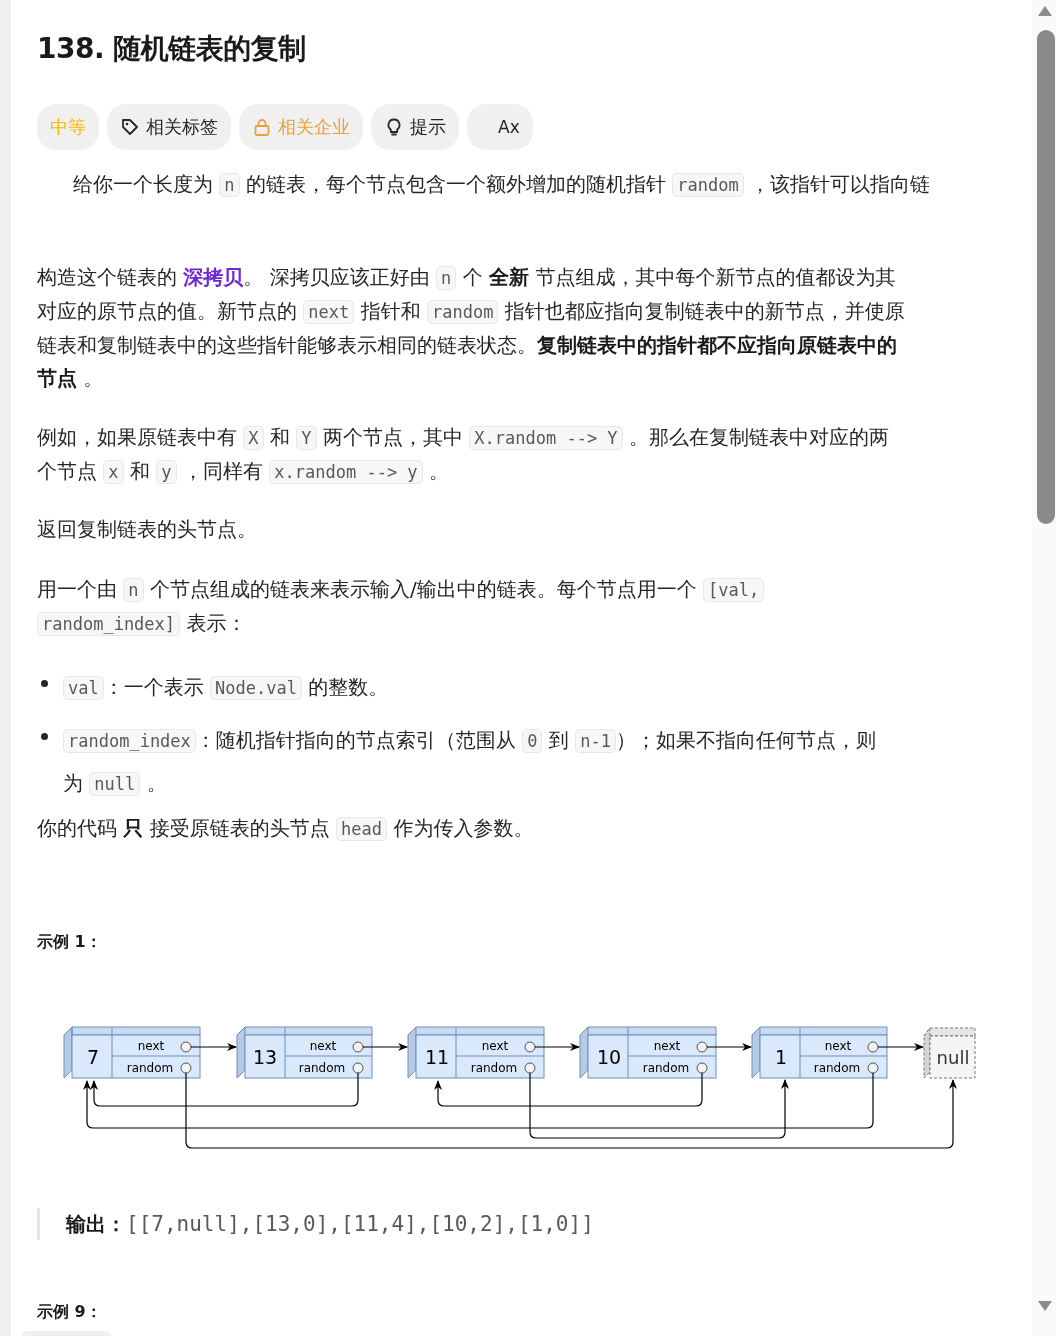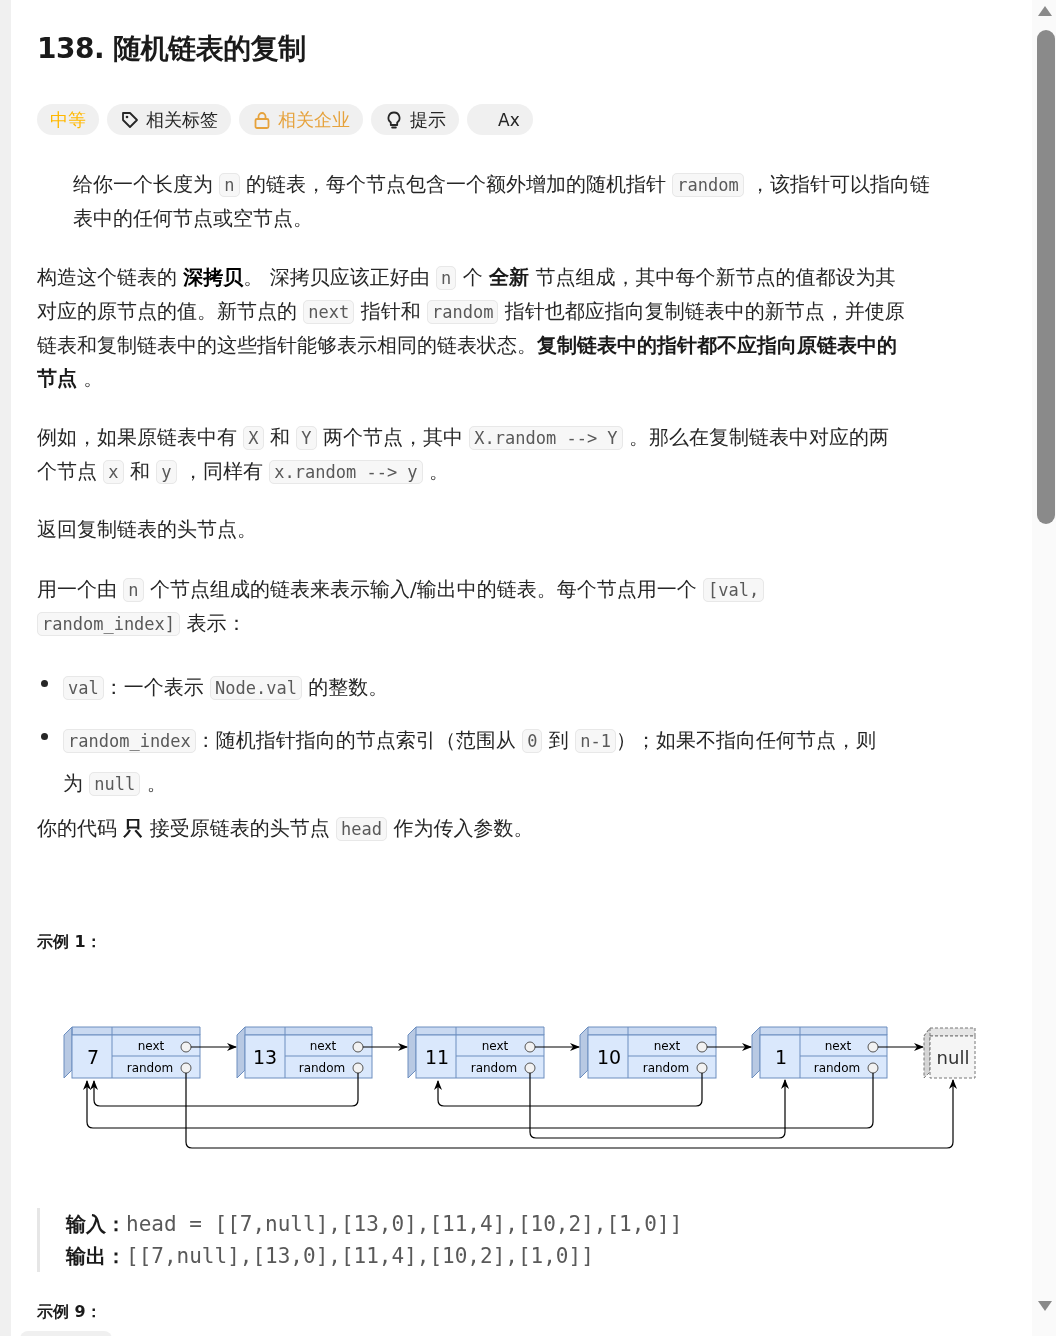--- a/index.html
+++ b/index.html
@@ -2,27 +2,27 @@
 <html><head>
 <meta charset="utf-8">
 <style>
   * { box-sizing: border-box; margin: 0; padding: 0; }
   html, body { width: 1056px; height: 1336px; overflow: hidden; background: #ffffff; }
   body { font-family: "DejaVu Sans", "Liberation Sans", sans-serif; color: #262626; position: relative; }
   .left-strip { position: absolute; left: 0; top: 0; width: 11px; height: 1336px; background: #f0f0f0; }
   .content { position: absolute; left: 37px; top: 0; width: 968px; }
   .title { position: absolute; top: 30px; left: 0; font-size: 28px; font-weight: bold; color: #1a1a1a; letter-spacing: -0.5px; white-space: nowrap; }
   .tags { position: absolute; top: 104px; left: 0; display: flex; gap: 8px; }
-  .tag { height: 31px; border-radius: 19px; background: #f0f0f0; display: flex; align-items: center; padding: 0 13px; font-size: 18px; color: #262626; white-space: nowrap; cursor: pointer; }
+  .tag { height: 46px; border-radius: 19px; background: #f0f0f0; display: flex; align-items: center; padding: 0 13px; font-size: 18px; color: #262626; white-space: nowrap; cursor: pointer; }
   .tag .ic { display: inline-flex; margin-right: 6px; }
   .tag.diff { color: #ffb800; }
   .tag.company { color: #e6a23c; }
   .p { position: absolute; left: 0; font-size: 20px; line-height: 33px; color: #262626; width: 968px; }
   code { font-family: "DejaVu Sans Mono", "Liberation Mono", monospace; font-size: 17px; background: #f7f7f7; border: 1px solid #e8e8e8; border-radius: 5px; padding: 1px 4px; color: #595959; }
-  .link { color: #000000; font-weight: bold; text-align: right; }
+  .link { color: #6d28d9; font-weight: bold; text-align: right; }
   b { font-weight: bold; color: #1a1a1a; }
   .bullet { position: absolute; left: 0; font-size: 20px; line-height: 42px; width: 930px; padding-left: 26px; }
   .bullet::before { content: ""; position: absolute; left: 4px; top: 14px; width: 7px; height: 7px; border-radius: 50%; background: #262626; }
   .h-ex { position: absolute; left: 0; font-size: 16px; font-weight: bold; color: #1a1a1a; }
   .diagram { position: absolute; left: 20px; top: 1015px; width: 930px; height: 150px; }
   .quote { position: absolute; left: 0; top: 1208px; border-left: 3px solid #e6e6e6; padding-left: 26px; font-size: 22px; line-height: 32px; }
   .quote .mono { font-family: "DejaVu Sans Mono", "Liberation Mono", monospace; color: #595959; font-size: 21px; }
   .quote b { font-size: 20px; }
   .bottom-box { position: absolute; left: 20px; top: 1331px; width: 92px; height: 10px; background: #f0f0f0; border-radius: 8px 8px 0 0; }
   .scrollbar { position: absolute; right: 0; top: 0; width: 24px; height: 1336px; background: #fafafa; }
@@ -70,21 +70,20 @@
       </span>
       <span>提示</span>
     </div>
     <div class="tag">
         <span style="font-size:17px;margin-left:18px;">Ax</span>
       </div>
   </div>
 
   <div class="p" style="top:168px;margin-left:36px;">
     <span>给你一个长度为 </span><code>n</code><span> 的链表，每个节点包含一个额外增加的随机指针 </span><code>random</code><span> ，该指针可以指向链</span><br>
-    <span>表中的任何节点或空节点。</span>
   </div>
 
   <div class="p" style="top:261px;">
     <span>构造这个链表的 </span><span class="link">深拷贝</span><span>。 深拷贝应该正好由 </span><code>n</code><span> 个 </span><b>全新</b><span> 节点组成，其中每个新节点的值都设为其</span><br>
     <span>对应的原节点的值。新节点的 </span><code>next</code><span> 指针和 </span><code>random</code><span> 指针也都应指向复制链表中的新节点，并使原</span><br>
     <span>链表和复制链表中的这些指针能够表示相同的链表状态。</span><b>复制链表中的指针都不应指向原链表中的</b><br>
     <b>节点</b><span> 。</span>
   </div>
 
   <div class="p" style="top:421px;">
@@ -222,21 +221,20 @@
 
       <path d="M186,1073 L186,1142 Q186,1148 192,1148 L947,1148 Q953,1148 953,1142 L953,1080" marker-end="url(#arr)"></path>
 
       <path d="M530,1073 L530,1132 Q530,1138 536,1138 L779,1138 Q785,1138 785,1132 L785,1080" marker-end="url(#arr)"></path>
 
       <path d="M702,1073 L702,1100 Q702,1106 696,1106 L444,1106 Q438,1106 438,1100 L438,1081" marker-end="url(#arr)"></path>
     </g>
   </svg>
 
   <div class="quote">
-    <div><b>输入：</b><span class="mono">head = [[7,null],[13,0],[11,4],[10,2],[1,0]]</span></div>
     <div><b>输出：</b><span class="mono">[[7,null],[13,0],[11,4],[10,2],[1,0]]</span></div>
   </div>
 
   <div class="h-ex" style="top:1302px;">示例 9：</div>
 </div>
 
 <div class="bottom-box" style="left:20px;"></div>
 
 <div class="scrollbar">
   <div class="scroll-up"></div>

